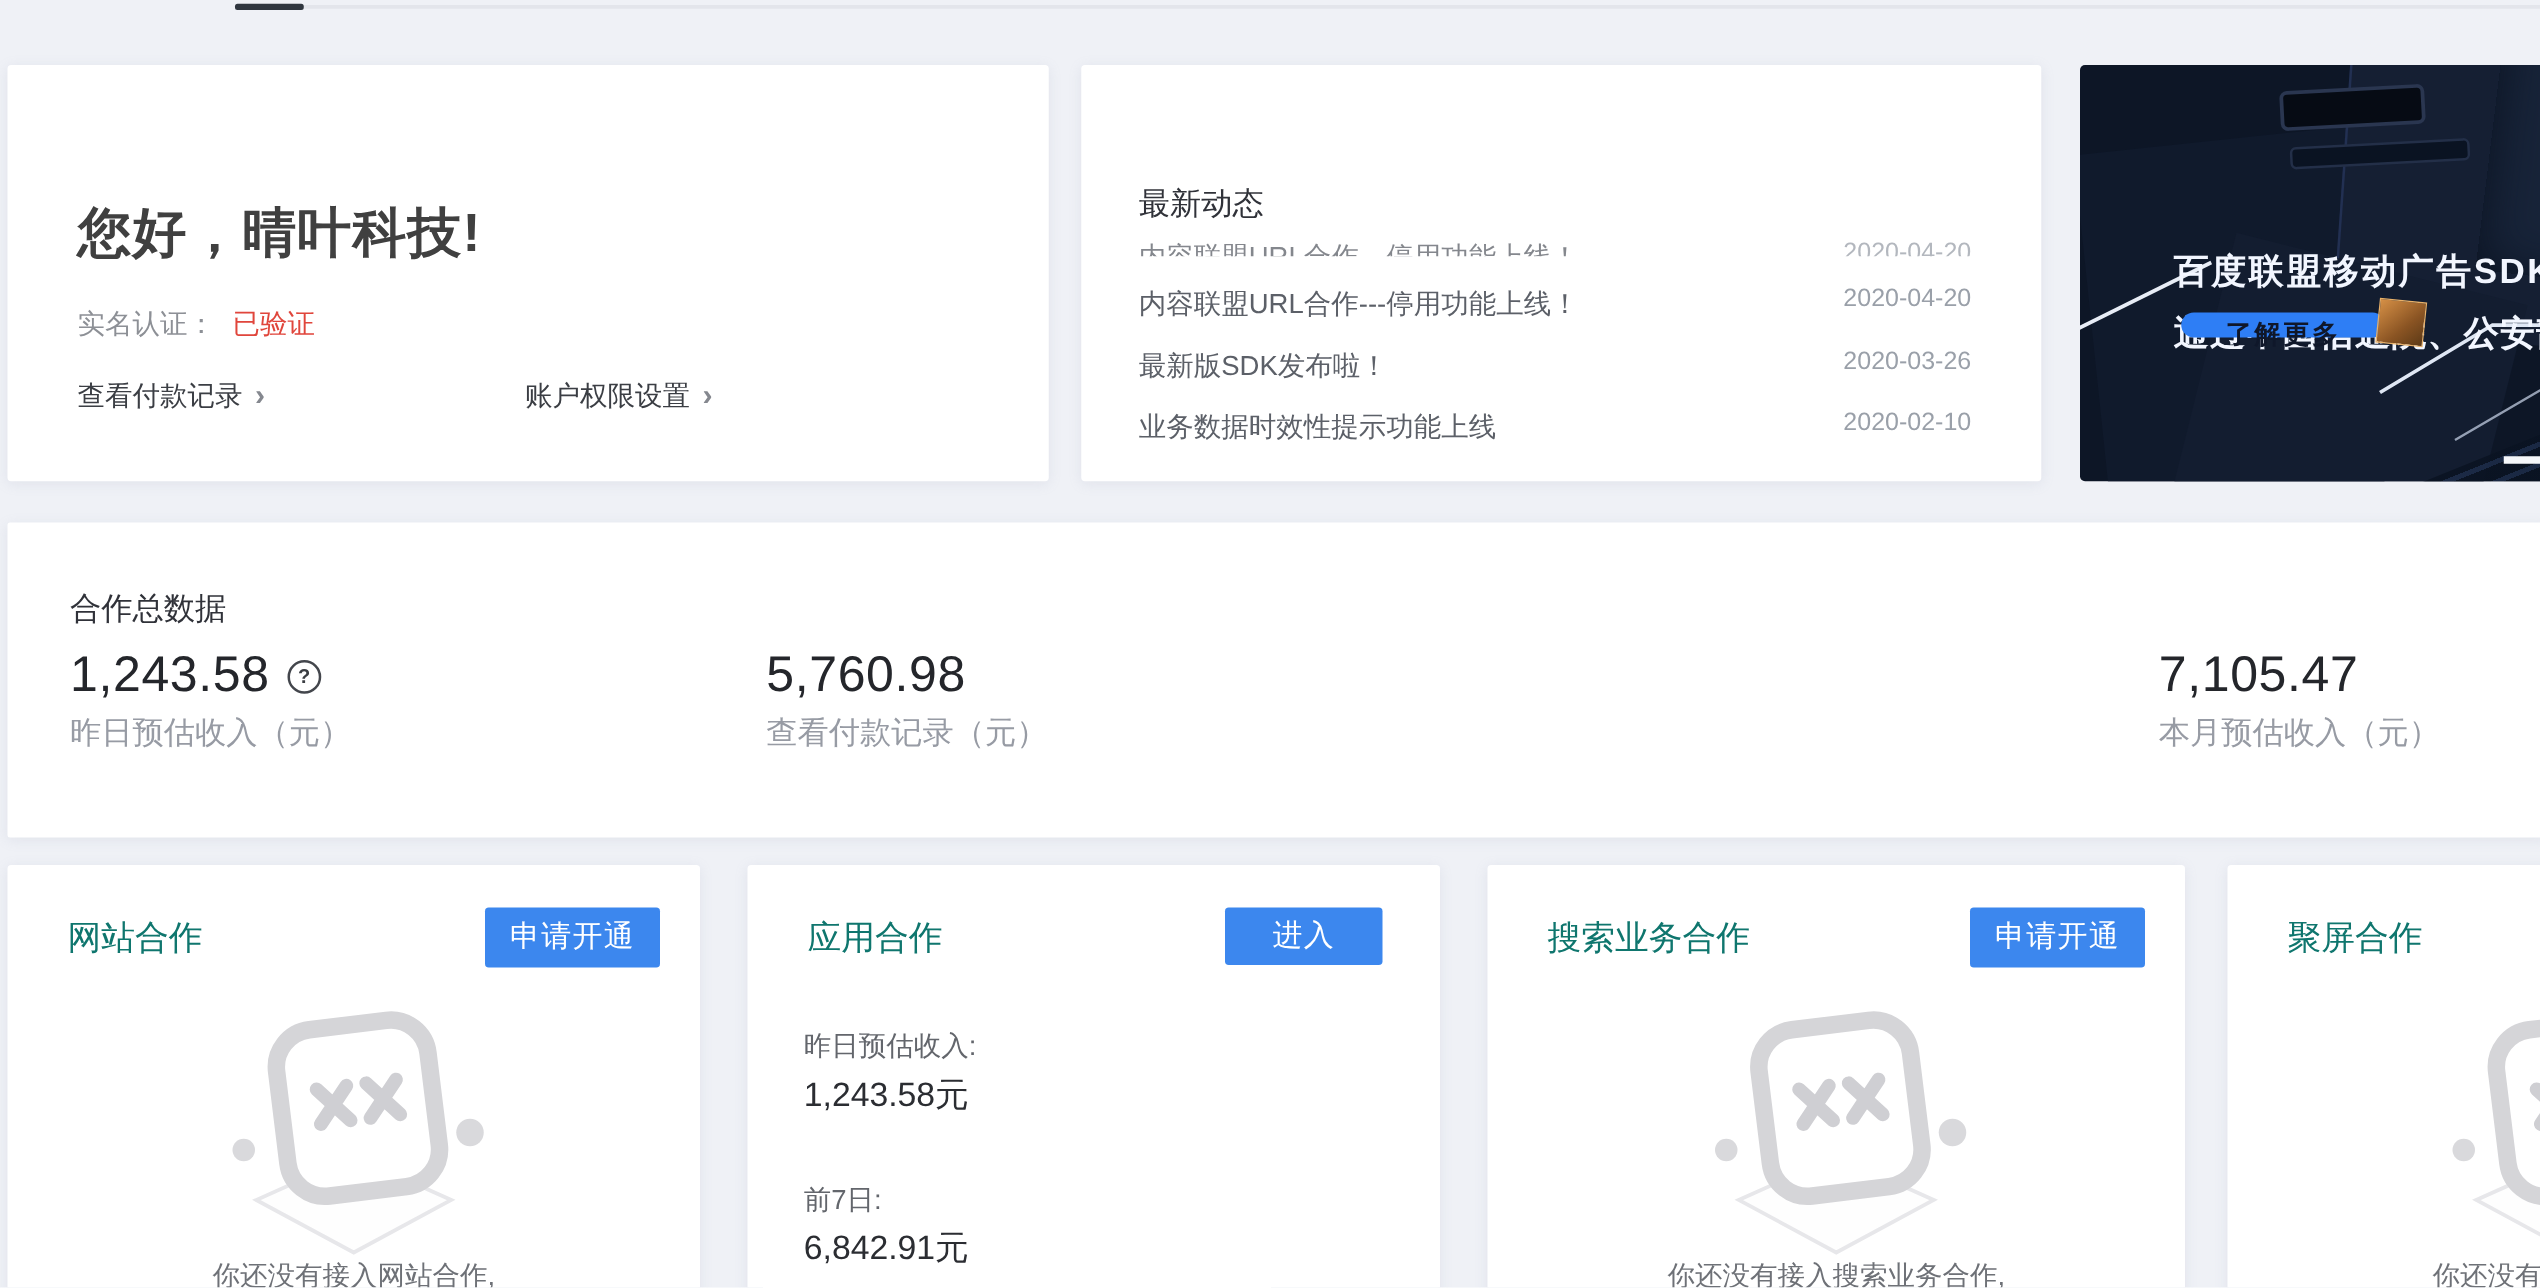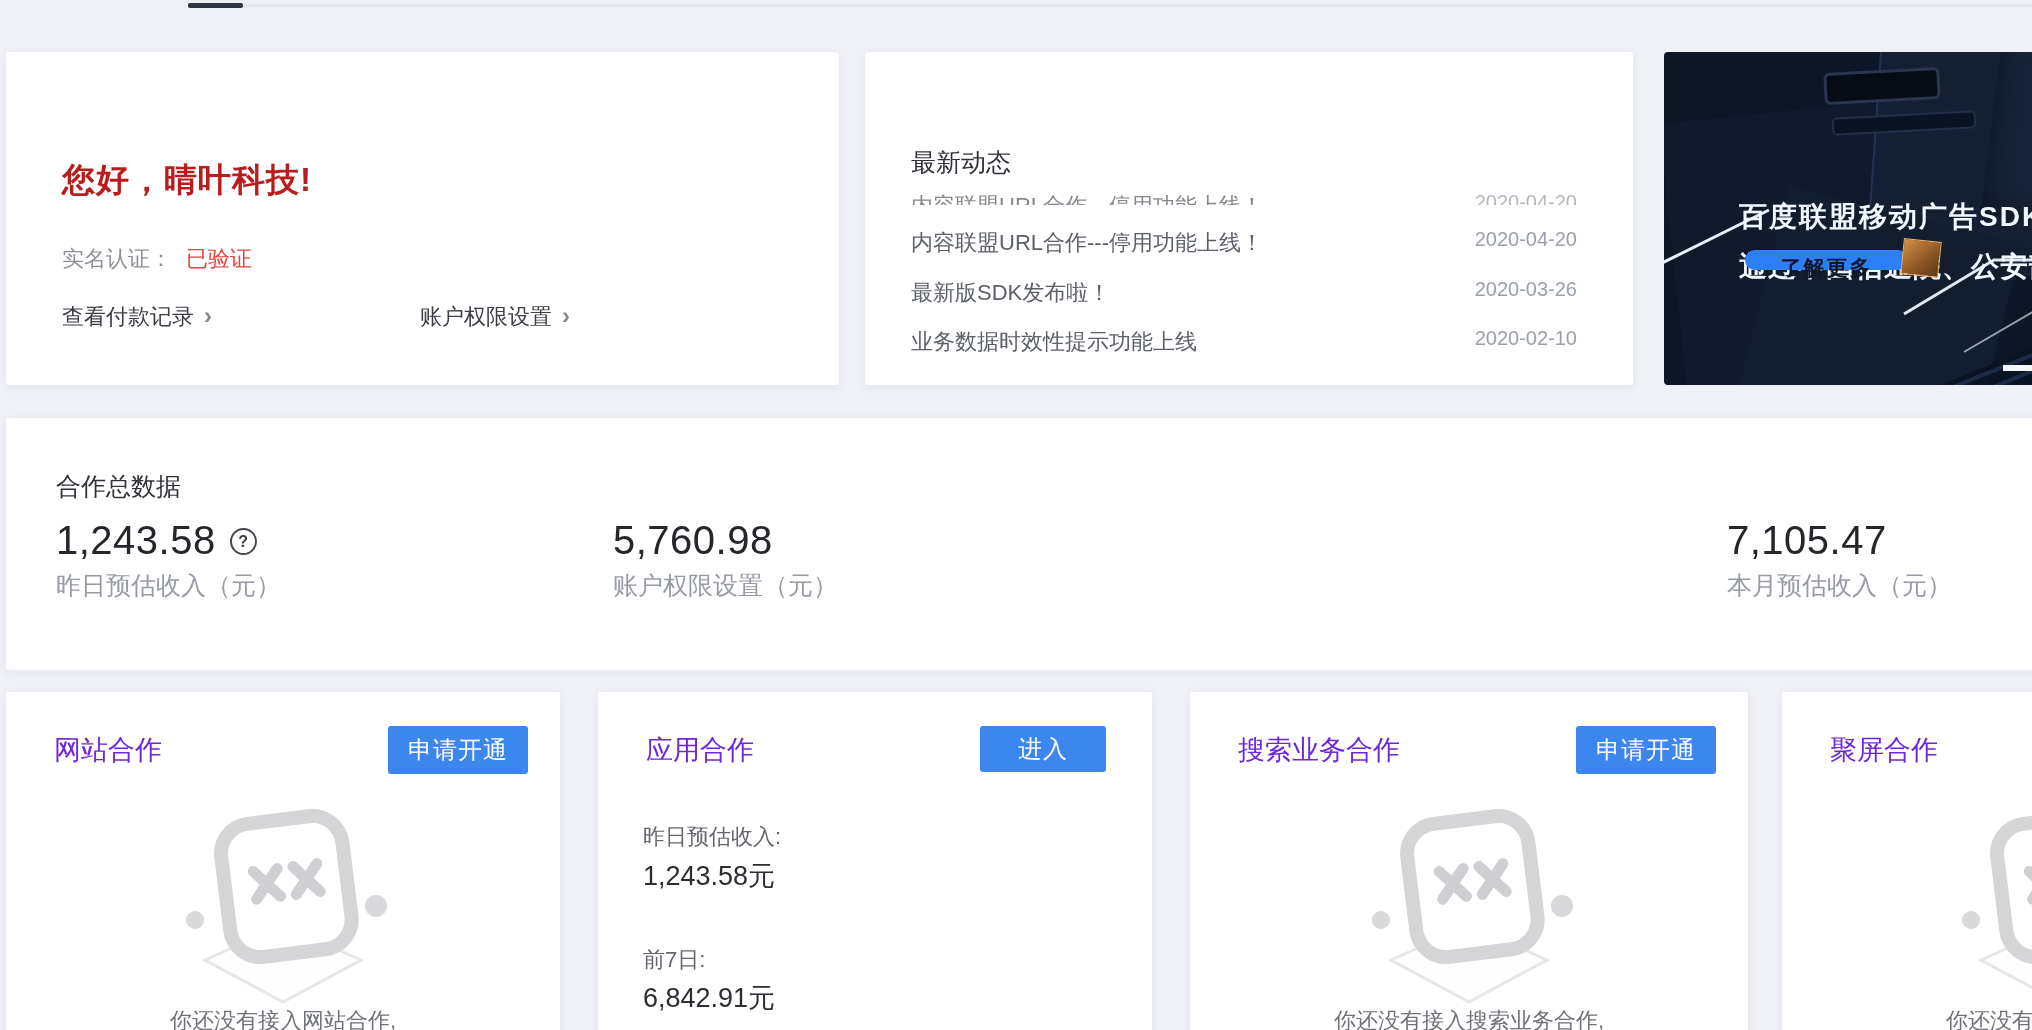--- a/index.html
+++ b/index.html
@@ -10,21 +10,21 @@
     -webkit-font-smoothing:antialiased;
   }
   .card {
     position:absolute; background:#ffffff; border-radius:3px;
     box-shadow:0 2px 10px rgba(140,152,175,0.14);
   }
   
   .topline { position:absolute; left:243px; top:4px; width:1789px; height:3px; background:#e3e5eb; }
   .topline-active { position:absolute; left:188px; top:3px; width:55px; height:5px; background:#30363f; border-radius:2px; }
   
-  .welcome-title { position:absolute; left:56px; top:106px; font-size:33px; font-weight:700; color:#b91c1c; letter-spacing:1px; }
+  .welcome-title { position:absolute; left:56px; top:106px; font-size:43px; font-weight:700; color:#404040; letter-spacing:1px; }
   .realname-row { position:absolute; left:56px; top:192px; font-size:22px; }
   .realname-label { color:#8d9096; }
   .realname-status { color:#e0463c; margin-left:14px; }
   .link-row { position:absolute; top:250px; font-size:22px; color:#3b3e44; cursor:pointer; }
   .link-row .chev { color:#85888f; margin-left:10px; font-size:24px; font-weight:700; }
   
   .news-title { position:absolute; left:46px; top:94px; font-size:25px; color:#303239; }
   .news-clip { position:absolute; left:46px; top:140px; right:56px; height:13px; overflow:hidden; opacity:.75; }
   .news-clip .news-row-inner { position:relative; top:-1px; }
   .news-row-inner { display:flex; justify-content:space-between; font-size:22px; color:#5c6068; }
@@ -50,21 +50,21 @@
       background:linear-gradient(135deg,#d69046 0%,#8a5423 60%,#5d3a17 100%); border:1px solid #e8b068; transform:rotate(6deg); }
   .bnr-dash { position:absolute; left:339px; top:313px; width:70px; height:6px; background:#f5f7fa; }
   
   .summary-title { position:absolute; left:50px; top:52px; font-size:25px; color:#303239; }
   .stat-col { position:absolute; top:100px; width:520px; }
   .stat-value { font-size:40px; font-weight:400; color:#24262b; letter-spacing:.5px; }
   .help-badge { display:inline-block; width:23px; height:23px; border:2px solid #43464c; border-radius:50%;
       font-size:16px; font-weight:700; color:#3a3d42; text-align:center; line-height:23px; margin-left:14px; vertical-align:7px; cursor:pointer; }
   .stat-label { margin-top:6px; font-size:25px; color:#979ba4; }
   
-  .coop-title { position:absolute; left:48px; top:40px; font-size:27px; color:#6d28d9; }
+  .coop-title { position:absolute; left:48px; top:40px; font-size:27px; color:#0f766e; }
   .coop-btn { position:absolute; right:32px; top:34px; height:48px; line-height:48px; padding:0 20px;
       background:#3c87ee; color:#fff; font-size:24px; border-radius:3px; letter-spacing:1px; cursor:pointer; }
   .coop-btn.enter { padding:0 38px; right:46px; height:46px; line-height:46px; }
   .mascot { position:absolute; left:50%; top:110px; transform:translateX(-50%); }
   .empty-text { position:absolute; left:0; right:0; top:314px; text-align:center; font-size:22px; color:#6e7177; }
   .app-label { position:absolute; left:45px; font-size:22px; color:#63666c; }
   .app-value { position:absolute; left:45px; font-size:27px; color:#2b2d32; }
 </style>
 </head>
 <body>
@@ -139,21 +139,21 @@
 
   <div class="card" style="left:6px; top:418px; width:2032px; height:252px; border-radius:2px;">
     <div class="summary-title">合作总数据</div>
 
     <div class="stat-col" style="left:50px;">
       <div><span class="stat-value">1,243.58</span><span class="help-badge">?</span></div>
       <div class="stat-label">昨日预估收入（元）</div>
     </div>
     <div class="stat-col" style="left:607px;">
       <div><span class="stat-value">5,760.98</span></div>
-      <div class="stat-label">账户权限设置（元）</div>
+      <div class="stat-label">查看付款记录（元）</div>
     </div>
     <div class="stat-col" style="left:1721px;">
       <div><span class="stat-value">7,105.47</span></div>
       <div class="stat-label">本月预估收入（元）</div>
     </div>
   </div>
 
   <div class="card" style="left:6px; top:692px; width:554px; height:400px;">
     <div class="coop-title">网站合作</div>
     <div class="coop-btn">申请开通</div>

